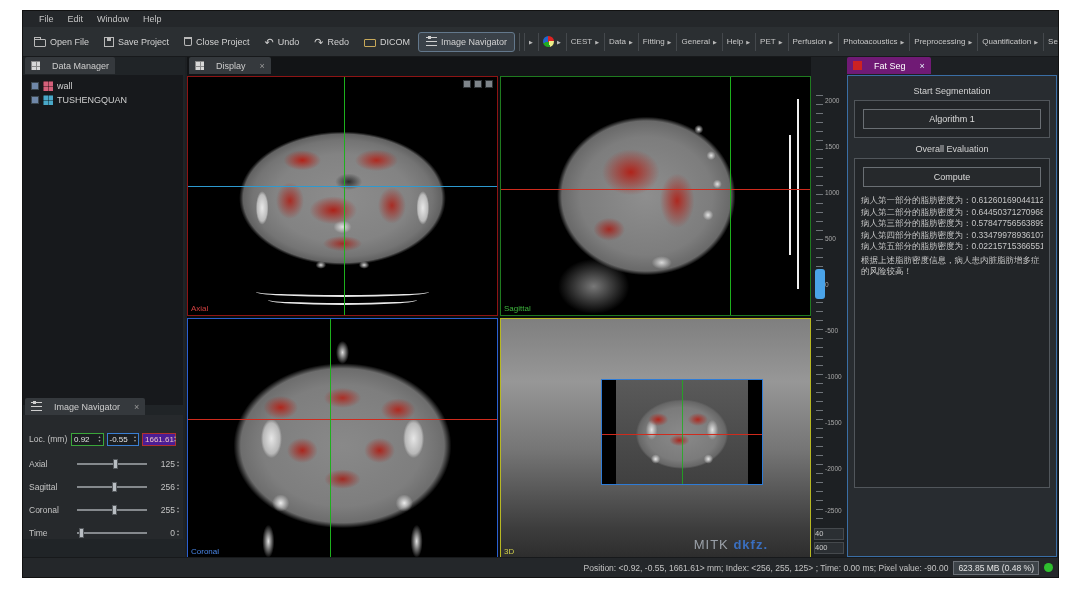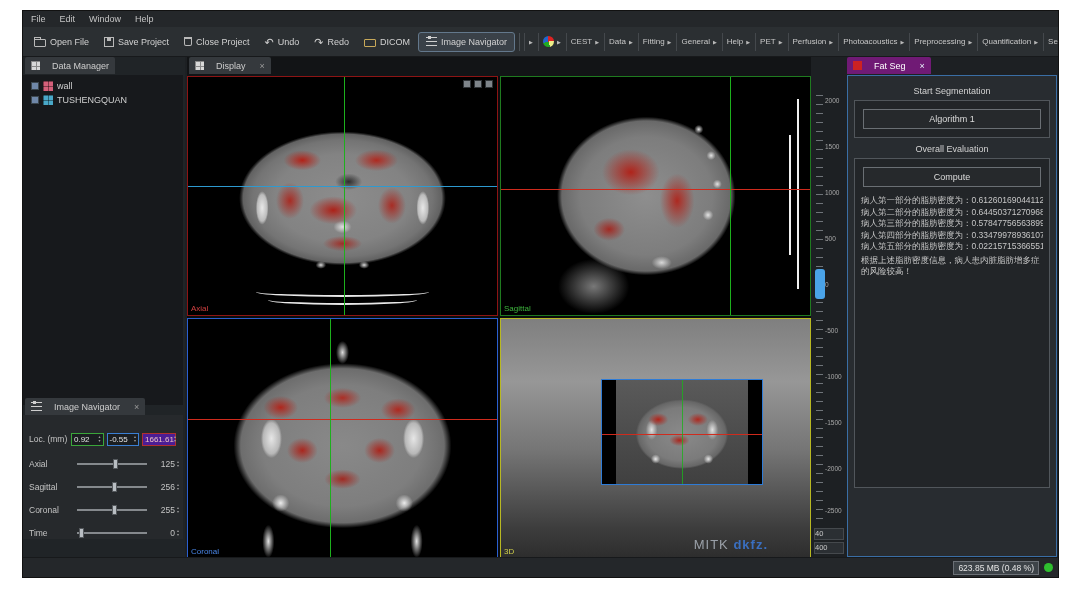--- a/index.html
+++ b/index.html
@@ -3,21 +3,21 @@
 <meta charset="utf-8">
 <style>
   * { margin:0; padding:0; box-sizing:border-box; }
   body { width:1080px; height:591px; background:#ffffff; position:relative;
          font-family:"Liberation Sans","DejaVu Sans",sans-serif; overflow:hidden; }
   .app { position:absolute; left:22px; top:10px; width:1037px; height:568px;
          background:#1d2023; color:#c8c8c8; overflow:hidden; border:1px solid #111; }
 
   
   .menubar { position:absolute; left:0; top:0; right:0; height:16px; background:#24272a;
-             display:flex; align-items:center; gap:14px; padding-left:8px; font-size:9px; color:#c4c4c4; }
+             display:flex; align-items:center; gap:14px; padding-left:16px; font-size:9px; color:#c4c4c4; }
   .menubar span { cursor:default; }
 
   
   .toolbar { position:absolute; left:0; top:16px; right:0; height:30px; background:#2b2f32;
              border-bottom:1px solid #17191b; display:flex; align-items:center; gap:1px;
              padding:0 4px; font-size:9px; white-space:nowrap; overflow:hidden; }
   .tbtn { display:inline-flex; align-items:center; gap:4px; padding:4px 7px; border-radius:3px;
           color:#d2d2d2; }
   .tbtn.active { background:#3a4148; border:1px solid #63788c; }
   .tsep { width:1px; height:18px; background:#494f54; margin:0 3px; flex:none; }
@@ -444,16 +444,17 @@
             <div>病人第四部分的脂肪密度为：0.33479978936107574</div>
             <div>病人第五部分的脂肪密度为：0.0221571536655105</div>
             <div class="conclusion">根据上述脂肪密度信息，病人患内脏脂肪增多症的风险较高！</div>
           </div>
         </div>
       </div>
     </div>
   </div>
 
   <div class="statusbar">
+    <span>Position: &lt;0.92, -0.55, 1661.61&gt; mm; Index: &lt;256, 255, 125&gt; ; Time: 0.00 ms; Pixel value: -90.00</span>
     <span class="membox"><span>623.85 MB (0.48 %)</span></span>
     <span class="dot"></span>
   </div>
 </div>
 
 </body></html>

